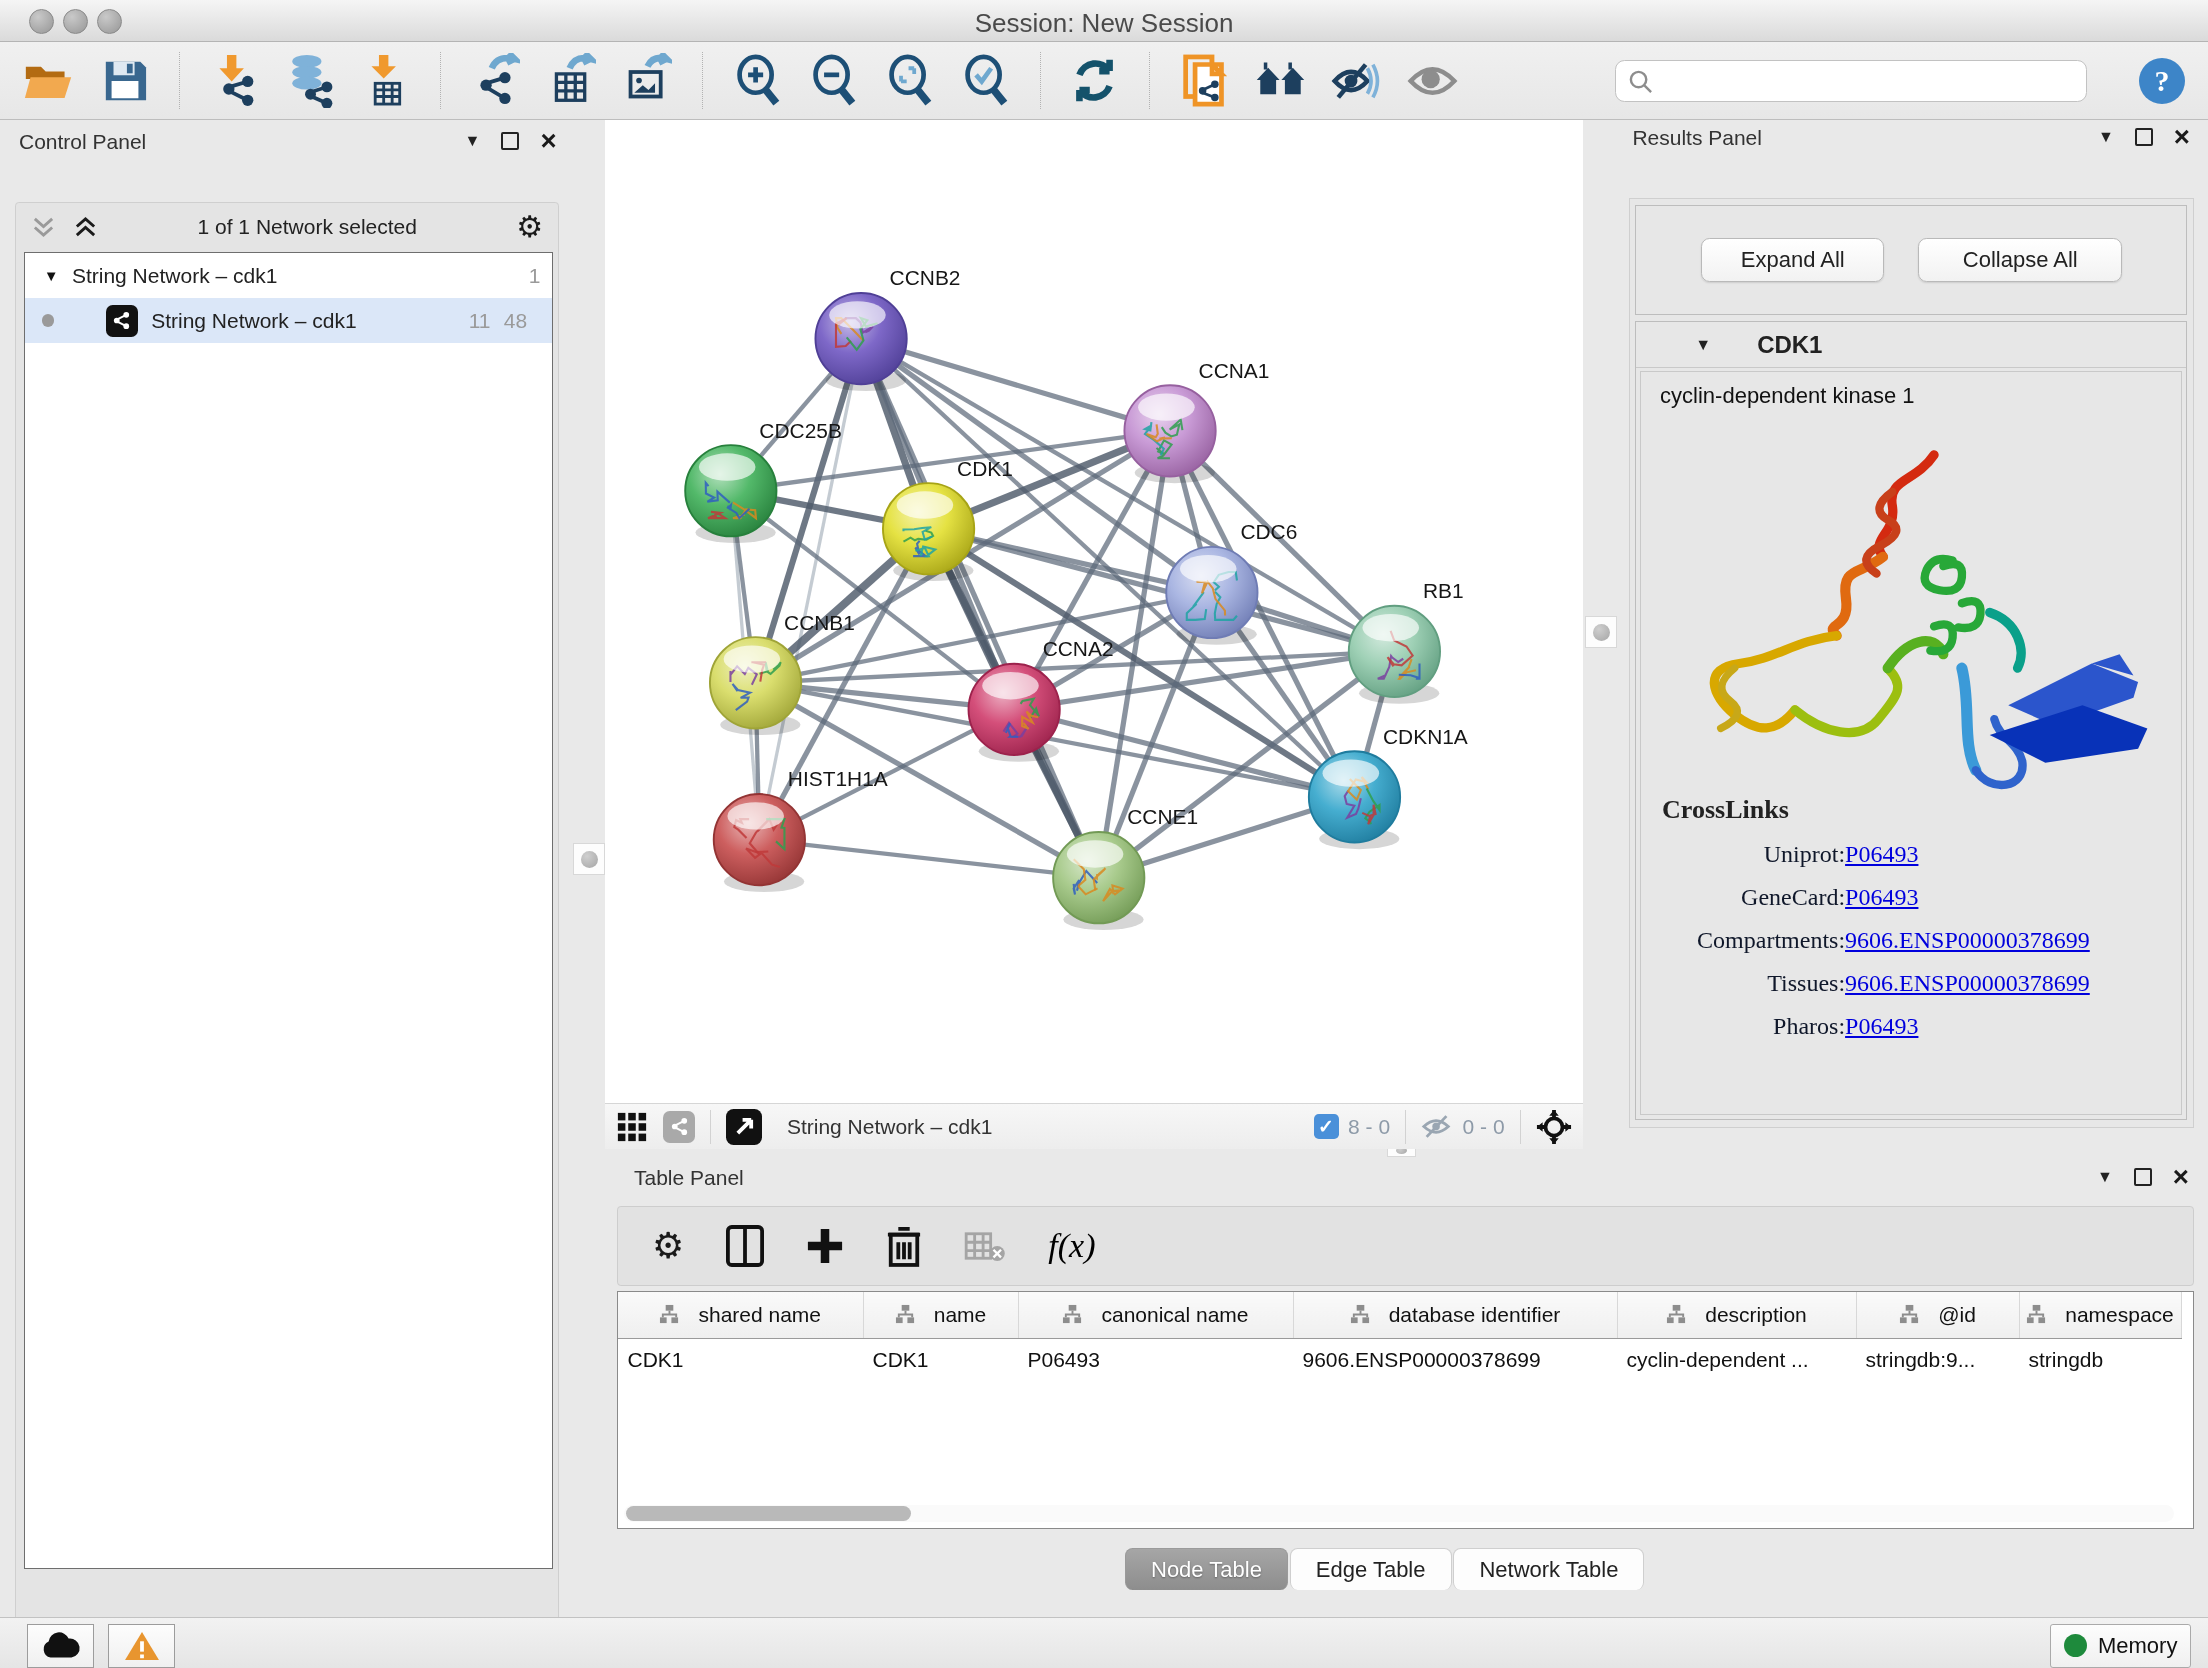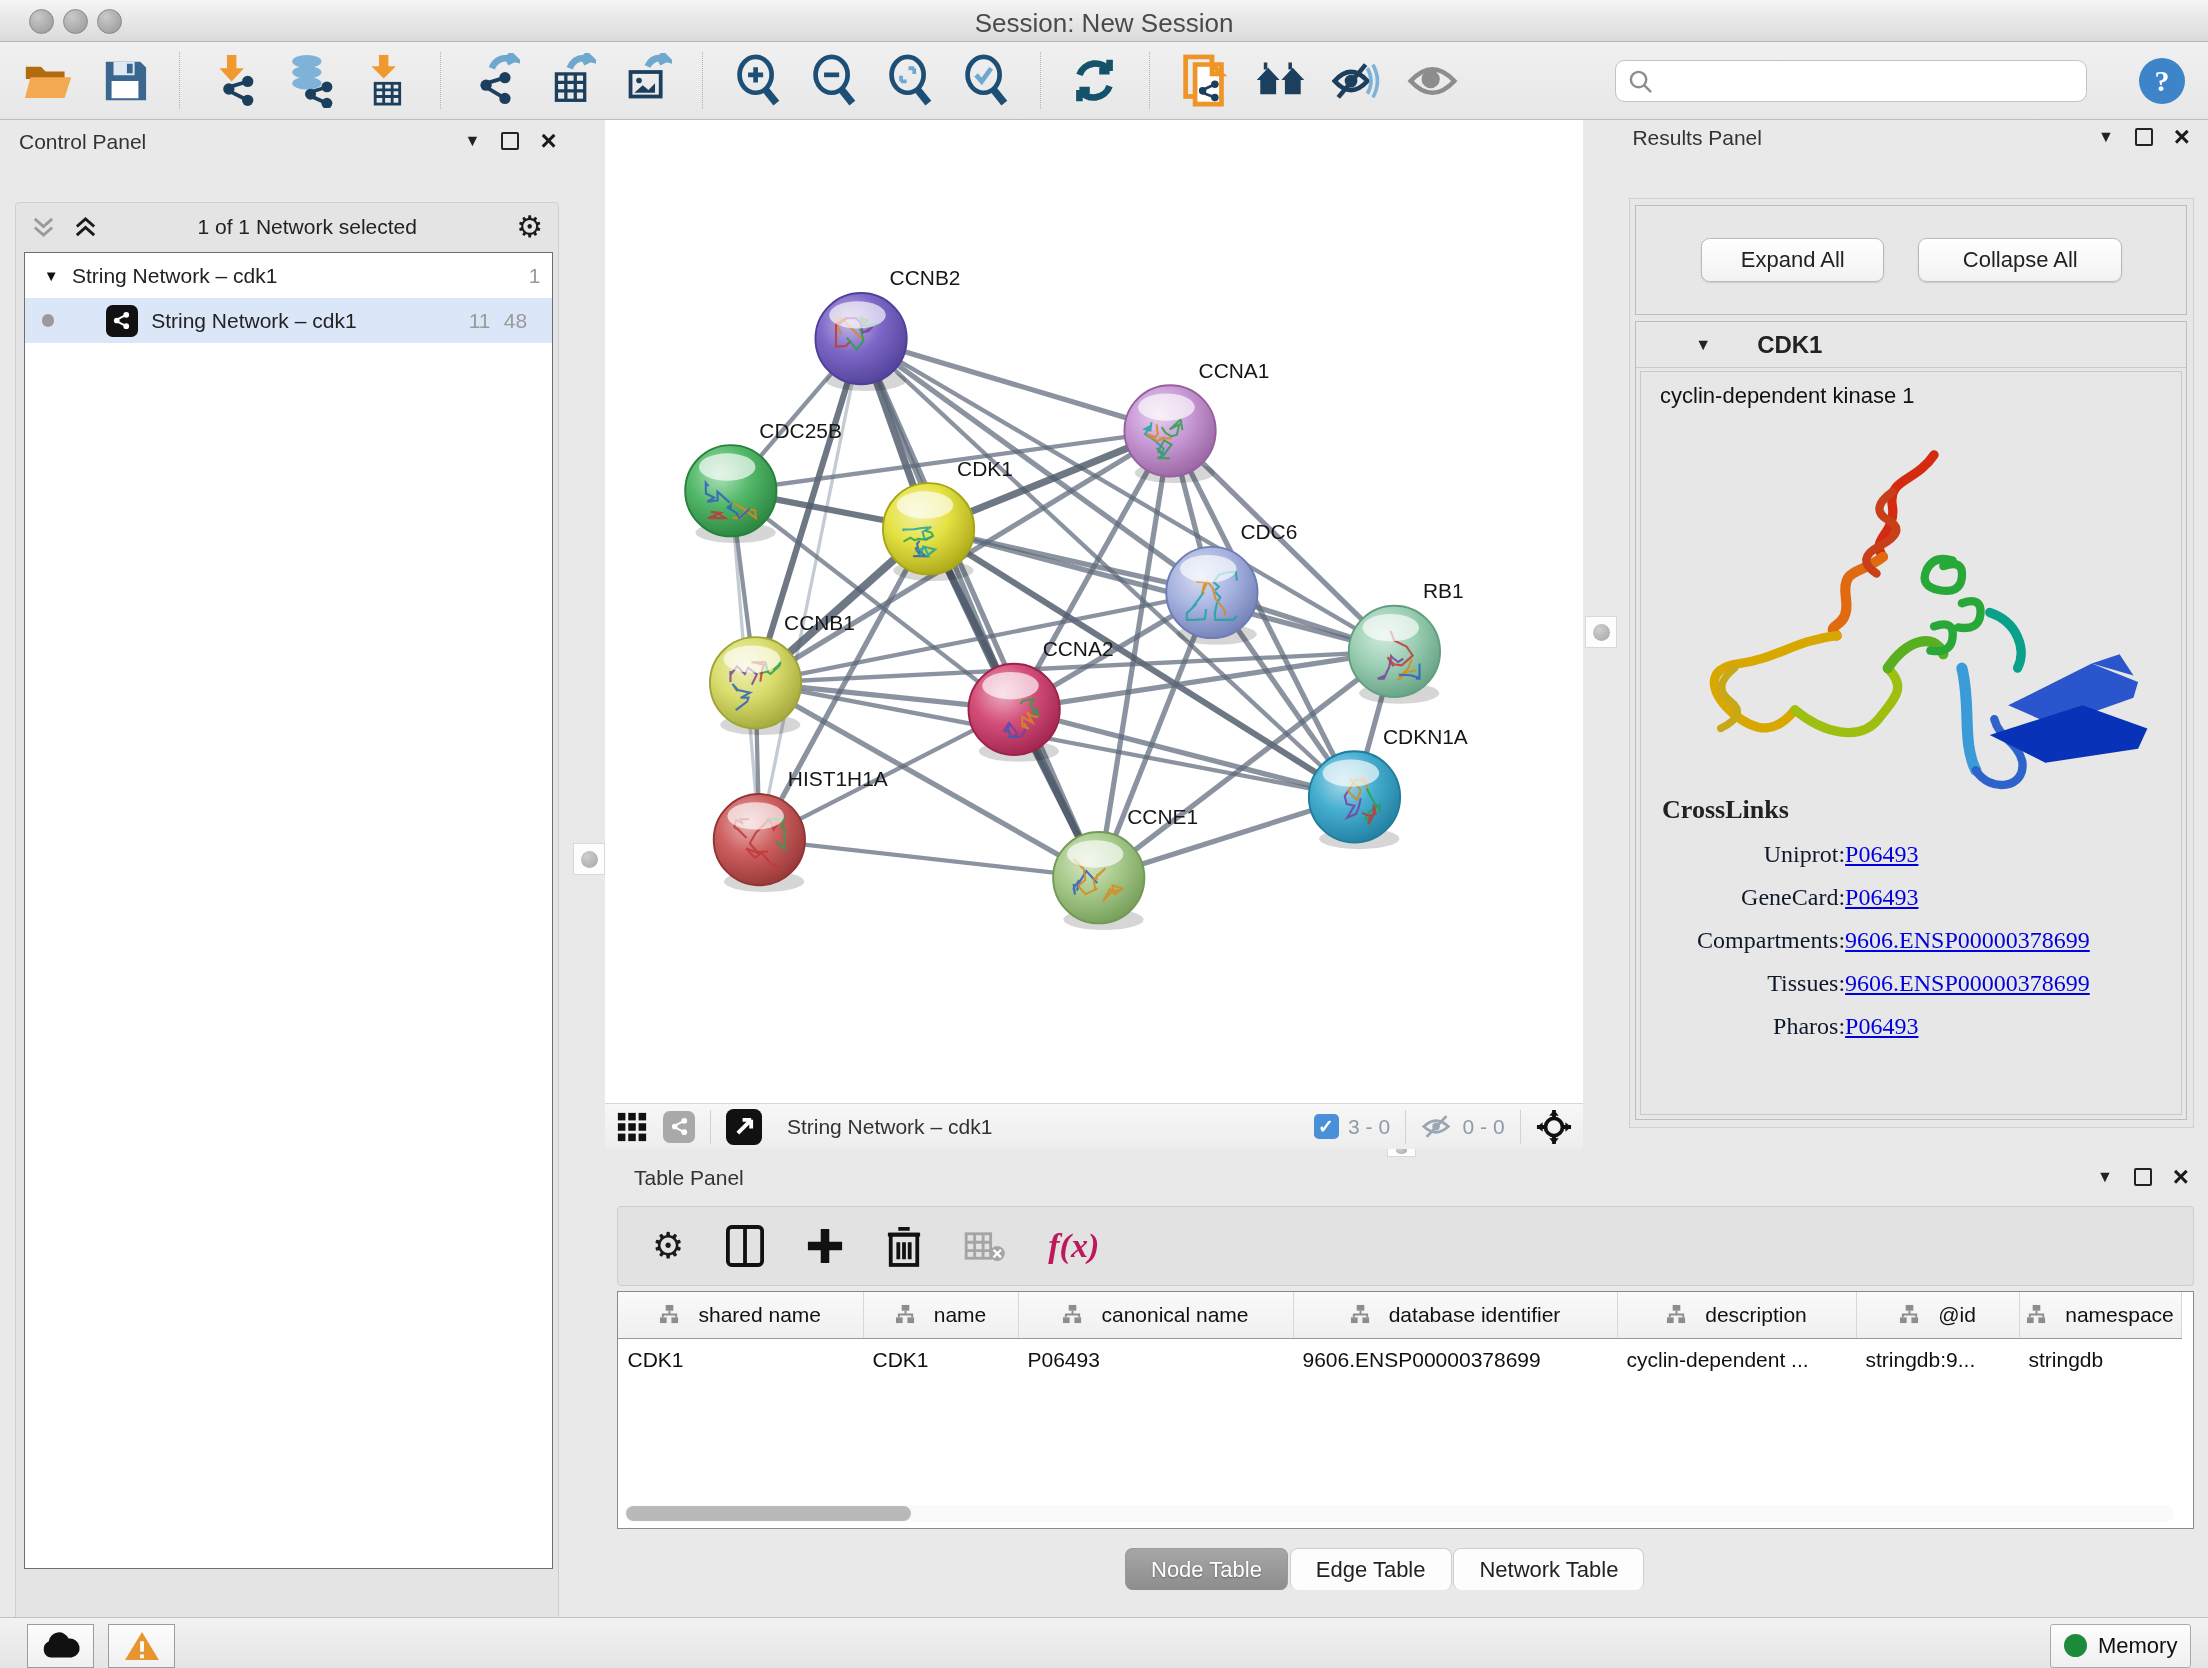--- a/index.html
+++ b/index.html
@@ -95,21 +95,21 @@
   .cl-title { font-size:26px; font-weight:bold; padding-left:21px; }
   .cl-row { display:flex; font-size:24px; margin-top:16px; }
   .cl-label { width:204px; padding-left:46px; color:#0f172a;text-align:right; }
   .cl-link { color:#0000dd; text-decoration:underline; }
 
   
   .table-panel { position:absolute; left:590px; top:1162px; width:1619px; height:455px; }
   .tp-toolbar { position:absolute; left:27px; top:44px; width:1577px; height:80px;
     background:#e2e2e2; border:1px solid #cdcdcd; border-radius:3.8px;
     display:flex; align-items:center; gap:42px; padding:0 34px; }
-  .tp-fx { font-family:"Liberation Serif", serif; font-style:italic; font-size:34px; color:#be185d;font-weight:bold; }
+  .tp-fx { font-family:"Liberation Serif", serif; font-style:italic; font-size:34px; color:#000000; }
   .tp-table-box { position:absolute; left:27px; top:129px; width:1577px; height:238px;
     background:#fff; border:1.9px solid #8a8a8a; overflow:hidden; }
   table.node-table { border-collapse:collapse; width:1563px; table-layout:fixed; }
   .node-table th { background:linear-gradient(#fafafa,#efefef); border-right:1px solid #d8d8d8; border-bottom:1.9px solid #9a9a9a;
     height:46px; font-size:21px; font-weight:normal; color:#111; text-align:center; white-space:nowrap; overflow:hidden; }
   .node-table th .th-inner { display:flex; align-items:center; justify-content:center; gap:18px; }
   .node-table td { height:44px; font-size:21px; padding-left:9.5px; white-space:nowrap; overflow:hidden; color:#111; }
   .hscroll { position:absolute; left:5.7px; bottom:5.7px; width:1550px; height:17px; background:#fafafa; border-radius:8.6px; }
   .hscroll .thumb { position:absolute; left:1.9px; top:1px; width:285px; height:15px; border-radius:7.6px; background:#b9b9b9; }
   .tp-tabs { position:absolute; left:535px; top:386px; display:flex; }
@@ -599,21 +599,21 @@
   </span>
   <span class="ns-sep"></span>
   <span class="blackbadge">
     <svg width="21" height="21" viewBox="0 0 22 22">
         <path d="M4 18 L18 4 M18 4 h-9 M18 4 v9" stroke="#fff" stroke-width="4" fill="none"></path>
       </svg>
   </span>
   <span class="ns-title">String Network – cdk1</span>
   <span class="ns-counts">
     <span class="checkbox">✓</span>
-    <span>3 - 0</span>
+    <span>8 - 0</span>
   </span>
   <span class="ns-sep"></span>
   <span class="ns-counts">
     <svg width="32" height="27" viewBox="0 0 34 28">
       <path d="M3 14 Q16 2 29 14 Q16 26 3 14z" fill="none" stroke="#9aa6b2" stroke-width="3"></path>
       <circle cx="16" cy="14" r="4" fill="#9aa6b2"></circle>
         <path d="M6 25 L27 3" stroke="#9aa6b2" stroke-width="3"></path>
     </svg>
     <span>0 - 0</span>
   </span>

